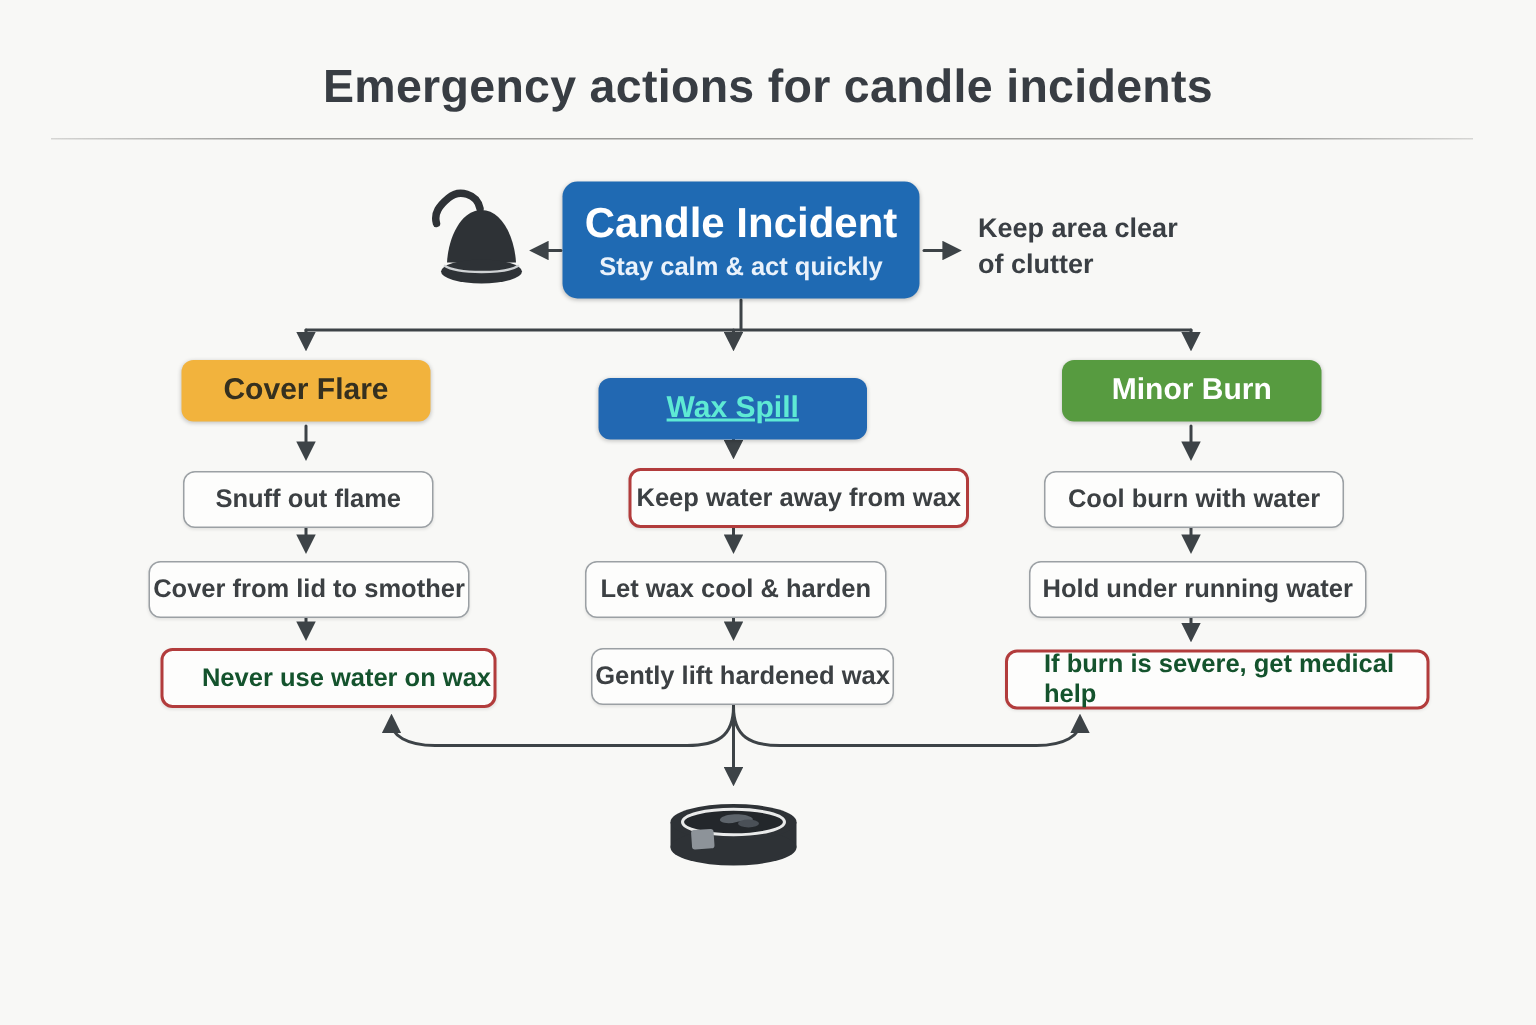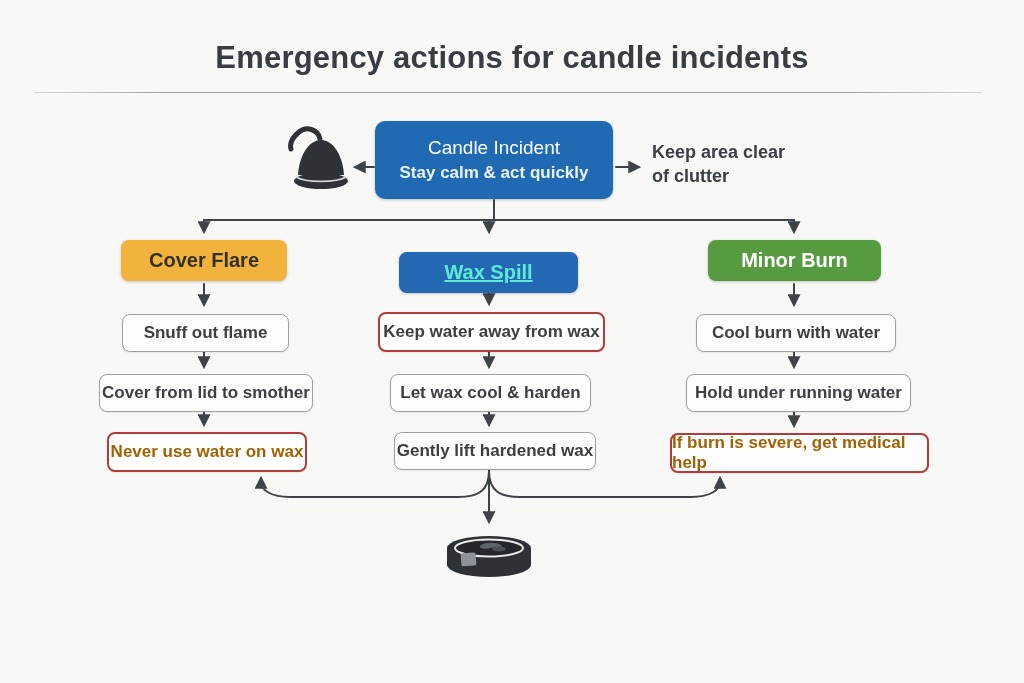--- a/index.html
+++ b/index.html
@@ -19,43 +19,43 @@
     left:34px;top:92px;width:948px;height:1px;
     background:linear-gradient(to right,#d6d6d4,#9b9b99 15%,#9b9b99 85%,#d6d6d4);
   }
   
   .root-box{
     left:375px;top:121px;width:238px;height:78px;
     background:#1f6ab3;border-radius:10px;
     display:flex;flex-direction:column;justify-content:center;align-items:center;
     box-shadow:0 1px 3px rgba(0,0,0,.25);
   }
-  .root-title{color:#ffffff;font-size:19px;font-weight:normal;line-height:1.2;}
+  .root-title{color:#ffffff;font-size:28px;font-weight:bold;line-height:1.2;}
   .root-sub{color:#eaf2fb;font-size:17px;font-weight:bold;margin-top:3px;}
   
   .side-note{font-size:18px;font-weight:600;color:#3a3f44;line-height:24px;}
   .note-left{left:176px;top:140px;width:120px;text-align:left;}
   .note-right{left:652px;top:140px;width:140px;text-align:left;}
   
   .branch{
     height:41px;border-radius:8px;display:flex;align-items:center;justify-content:center;
     font-size:20px;font-weight:bold;box-shadow:0 1px 3px rgba(0,0,0,.22);
   }
   .branch-flare{left:121px;top:240px;width:166px;background:#f2b33d;color:#35301f;}
   .branch-wax{left:399px;top:252px;width:179px;background:#2268b2;color:#5eead4;text-decoration:underline;}
   .branch-burn{left:708px;top:240px;width:173px;background:#579b40;color:#ffffff;}
   
   .step{
     height:36px;background:#fdfdfc;border:1.5px solid #9ba0a4;border-radius:8px;
     display:flex;align-items:center;justify-content:center;
     font-size:17px;font-weight:600;color:#3c4043;
     box-shadow:0 1px 2px rgba(0,0,0,.08);
   }
-  .step.caution{border:2px solid #b23c3c;}
-  .step.danger{border:2px solid #b23c3c;color:#a16207;}
+  .step.caution{border:2px solid #b23c3c;margin-left:41px;}
+  .step.danger{border:2px solid #b23c3c;color:#14532d;padding-left:24px;}
   
   .icon-wrap{pointer-events:none;}
   svg{display:block;}
 </style>
 </head>
 <body>
 
 <div class="stage">
 
   <svg class="abs icon-wrap" style="left:0;top:0;" width="1024" height="683" viewBox="0 0 1024 683">

